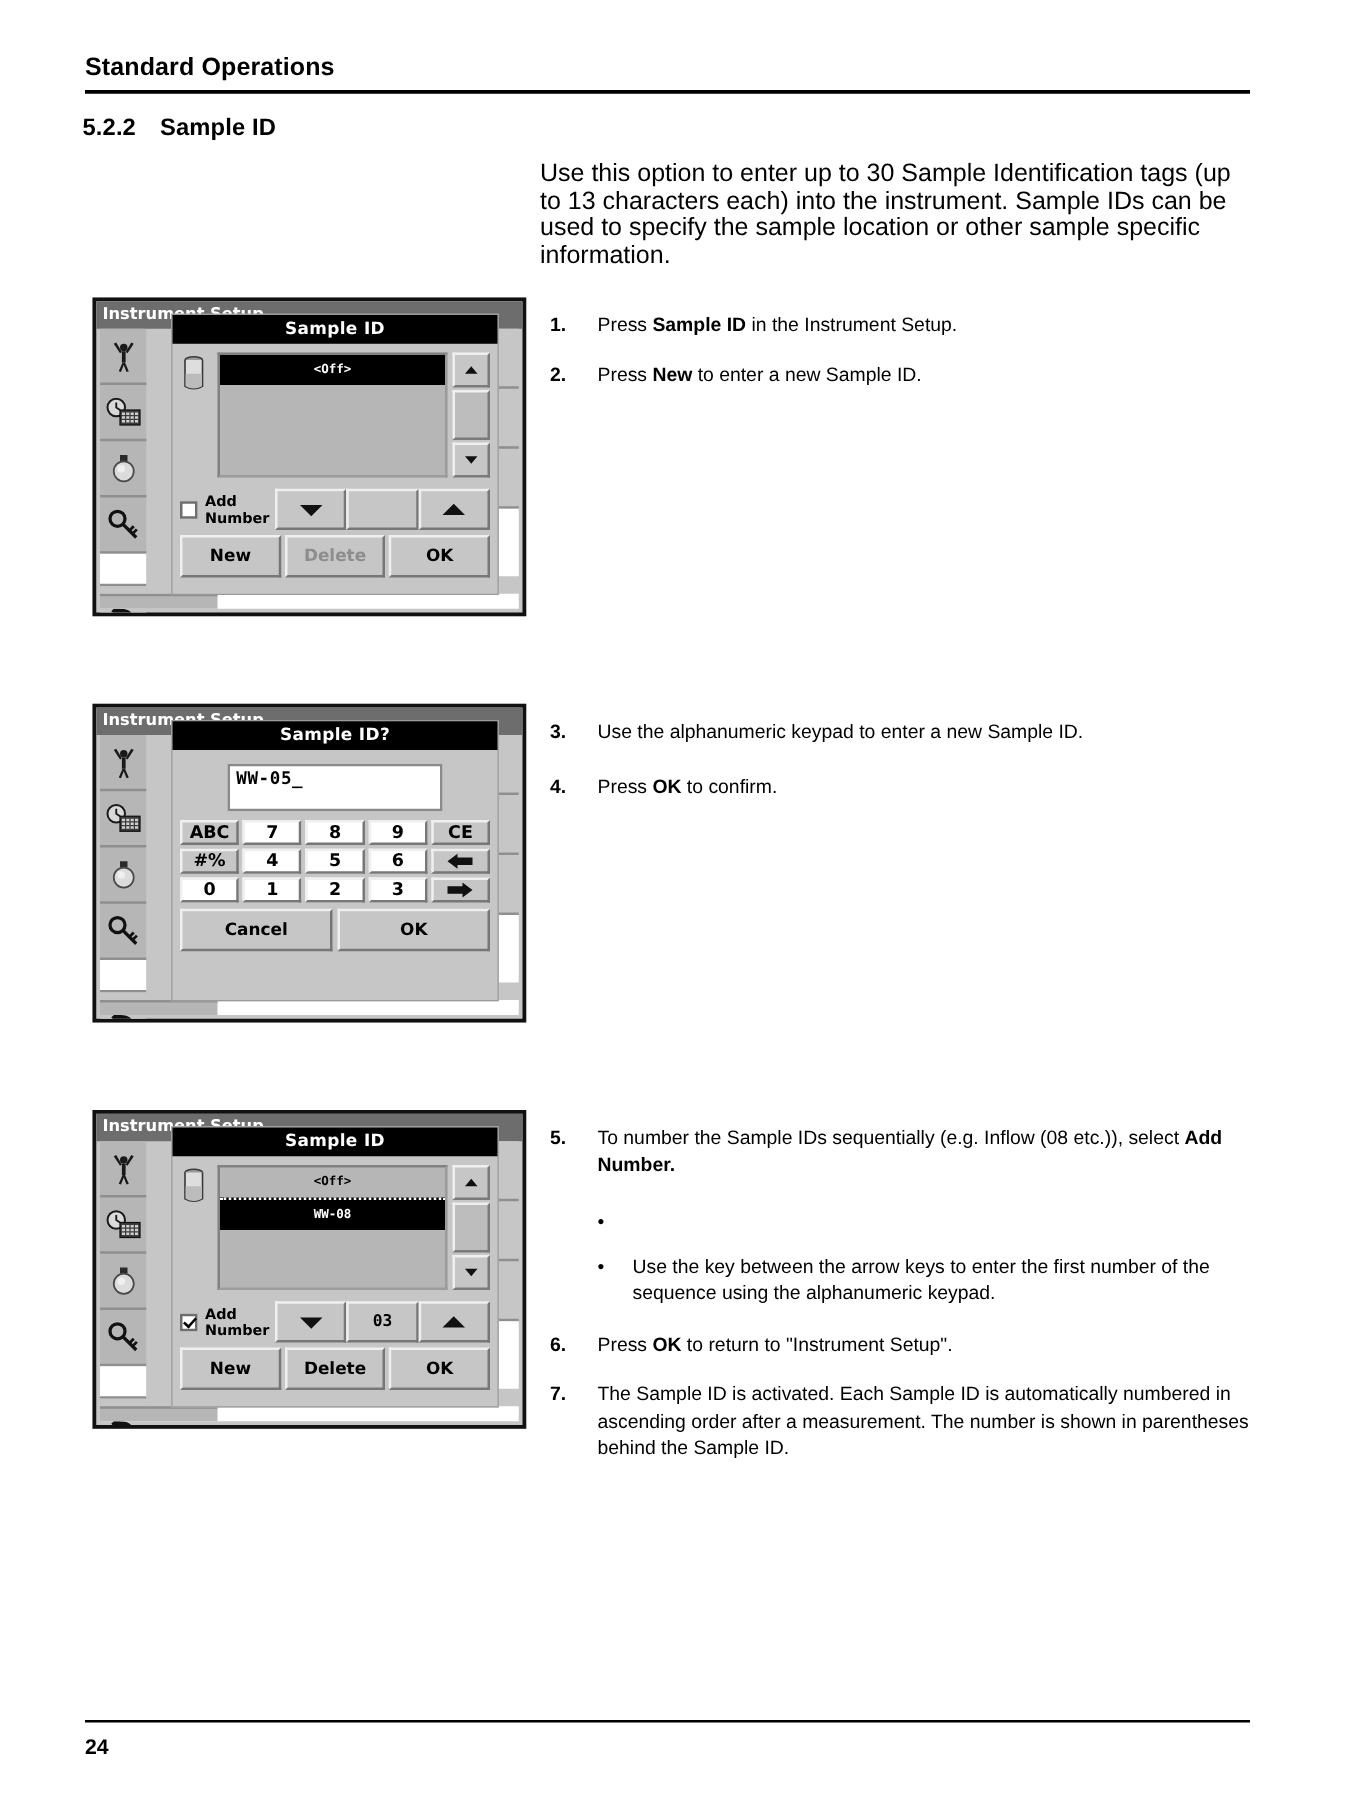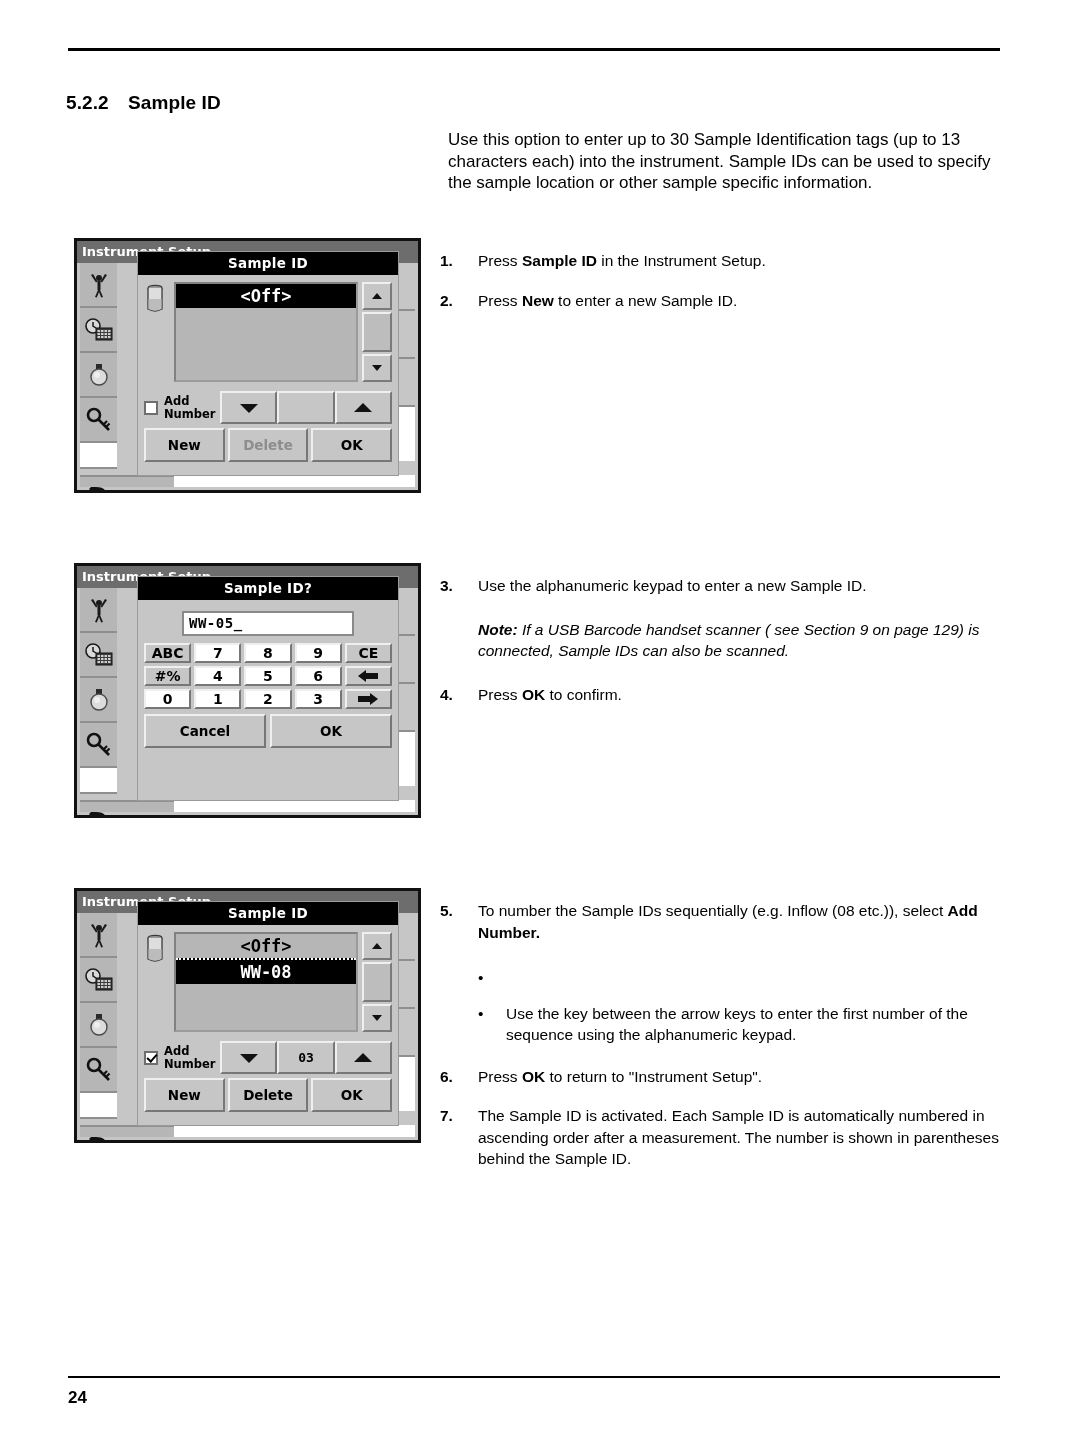--- a/index.html
+++ b/index.html
@@ -39,24 +39,24 @@
     left: 66px;
     top: 92px;
     font-size: 19px;
     font-weight: bold;
     letter-spacing: 0.1px;
   }
   .section-heading .num { display: inline-block; width: 62px; }
 
   .intro {
     position: absolute;
-    left: 448px;
+    left: 432px;
     top: 129px;
     width: 560px;
-    font-size: 17px;
+    font-size: 20px;
     line-height: 21.5px;
   }
 
   .footer-rule {
     position: absolute;
     left: 68px;
     top: 1376px;
     width: 932px;
     border-bottom: 2.5px solid #000;
   }
@@ -205,21 +205,21 @@
     border: 2px solid #9b9b9b;
     border-top-color: #818181;
     border-left-color: #818181;
     box-sizing: border-box;
     margin-right: 4px;
   }
   .listbox .opt {
     height: 24px;
     line-height: 24px;
     text-align: center;
-    font-size: 17px;
+    font-size: 10px;
     font-weight: bold;
     color: #000;
     font-family: "DejaVu Sans Mono", monospace;
   }
   .listbox .opt.sel {
     background: #000;
     color: #fff;
   }
   .listbox .opt.sel.dotted { border-top: 2px dotted #ffffff; }
 
@@ -302,21 +302,21 @@
   .action-row {
     display: flex;
     margin-top: 4px;
     gap: 3px;
   }
   .action-row .btn { height: 34px; flex: 1 1 0; }
 
   
   .kp-input {
     margin: 4px 38px 0 38px;
-    height: 25px;
+    height: 38px;
     background: #fff;
     border: 2px solid #8a8a8a;
     box-sizing: border-box;
     font-family: "DejaVu Sans Mono", monospace;
     font-size: 14px;
     font-weight: bold;
     line-height: 21px;
     padding-left: 5px;
     letter-spacing: 0.5px;
   }
@@ -346,20 +346,21 @@
     margin-top: 5px;
   }
   .kp-foot .btn { height: 34px; flex: 1 1 0; }
 
   svg { display: block; }
 </style>
 </head>
 <body>
 
 <div class="page-header">
+  <div class="hdr-title">Standard Operations</div>
   <div class="hdr-rule"></div>
 </div>
 
 <div class="section-heading">
   <span class="num">5.2.2</span><span>Sample ID</span>
 </div>
 
 <div class="intro">Use this option to enter up to 30 Sample Identification tags (up to 13 characters each) into the instrument. Sample IDs can be used to specify the sample location or other sample specific information.</div>
 
 <div class="steps" style="top:250px;">
@@ -370,24 +371,20 @@
   <div class="step">
     <div class="marker">2.</div>
     <div class="body"><span>Press </span><b>New</b><span> to enter a new Sample ID.</span></div>
   </div>
 </div>
 
 <div class="steps" style="top:575px;">
   <div class="step" style="margin-bottom:22px;">
     <div class="marker">3.</div>
     <div class="body">Use the alphanumeric keypad to enter a new Sample ID.</div>
-  </div>
-  <div class="step note" style="margin-bottom:22px;">
-    <div class="marker"></div>
-    <div class="body"><b>Note:</b><span> If a USB Barcode handset scanner ( see Section 9 on page 129) is connected, Sample IDs can also be scanned.</span></div>
   </div>
   <div class="step">
     <div class="marker">4.</div>
     <div class="body"><span>Press </span><b>OK</b><span> to confirm.</span></div>
   </div>
 </div>
 
 <div class="steps" style="top:900px;">
   <div class="step" style="margin-bottom:24px;">
     <div class="marker">5.</div>

